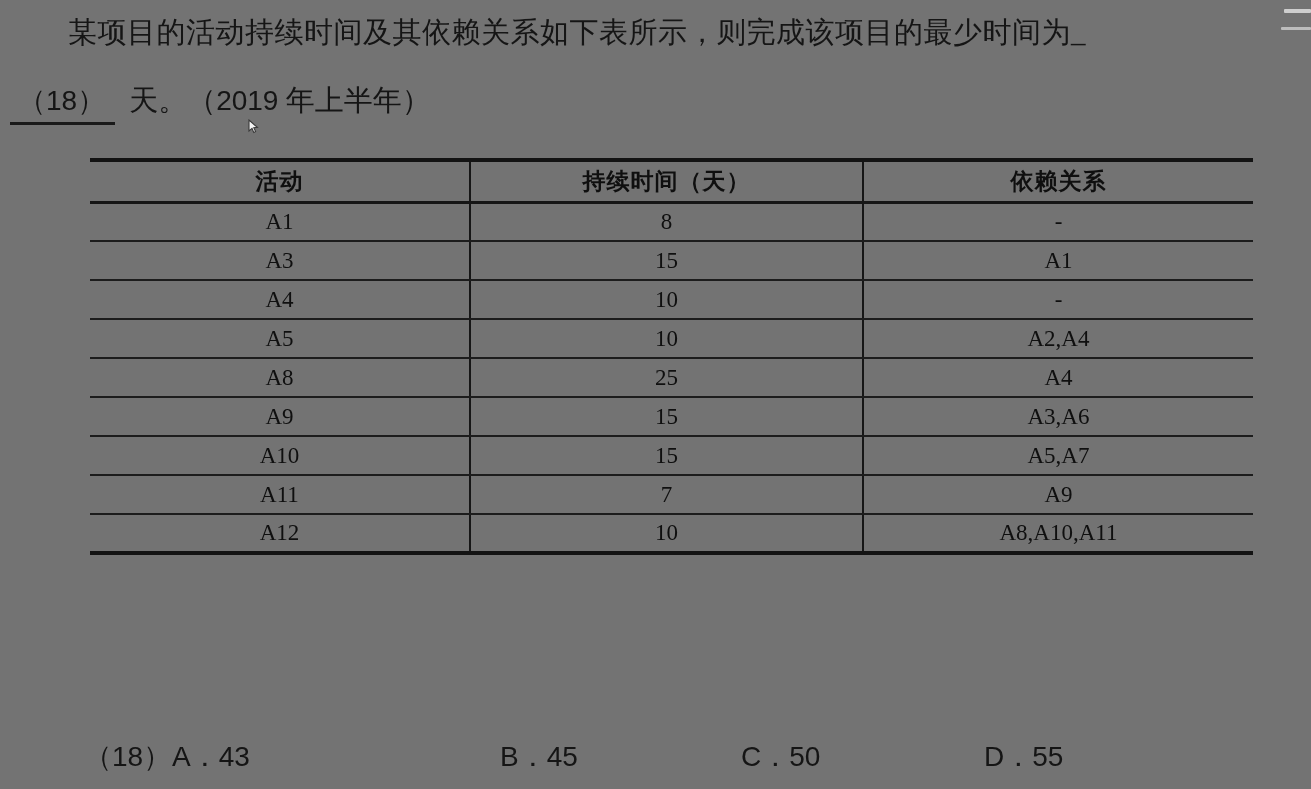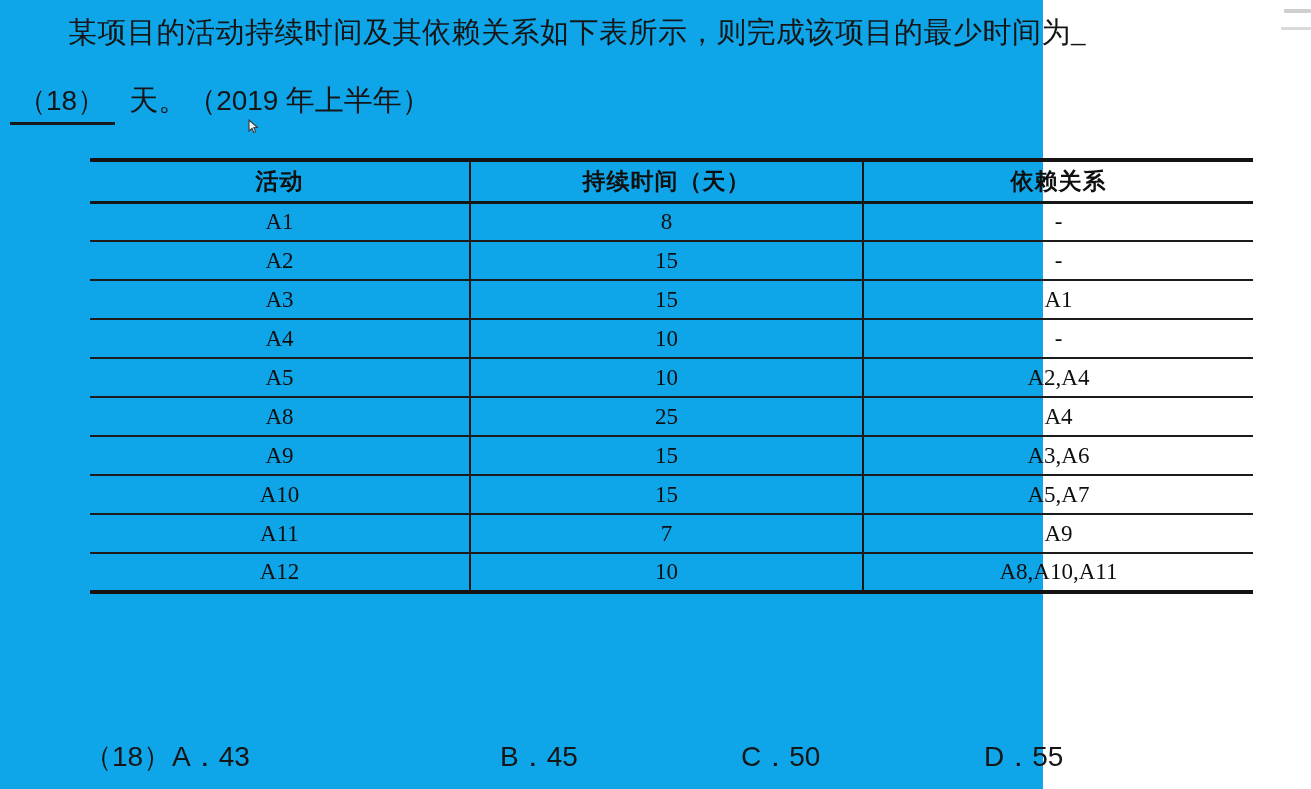--- a/index.html
+++ b/index.html
@@ -1,19 +1,19 @@
 <!DOCTYPE html>
 <html><head>
 <meta charset="utf-8">
 <style>
   * { margin: 0; padding: 0; box-sizing: border-box; }
   html, body { width: 1311px; height: 789px; background: #ffffff; overflow: hidden; }
   body { font-family: "Liberation Serif", "DejaVu Serif", serif; color: #111; }
 
-  .page { position: relative; width: 1043px; height: 789px; background: #0ea5e9; }
+  .page { position: relative; width: 1311px; height: 789px; background: #737373; }
 
   
   .q-line1 {
     position: absolute; left: 68px; top: 13px;
     font-size: 29px; letter-spacing: 0.5px; white-space: nowrap;
     color: #151515;
   }
   .q-line2 {
     position: absolute; left: 10px; top: 81px;
     font-size: 29px; white-space: nowrap; color: #151515;
@@ -104,25 +104,20 @@
         <th>依赖关系</th>
       </tr>
     </thead>
     <tbody>
         <tr>
           <td>A1</td>
           <td>8</td>
           <td>-</td>
         </tr>
         <tr>
-          <td>A2</td>
-          <td>15</td>
-          <td>-</td>
-        </tr>
-        <tr>
           <td>A3</td>
           <td>15</td>
           <td>A1</td>
         </tr>
         <tr>
           <td>A4</td>
           <td>10</td>
           <td>-</td>
         </tr>
         <tr>

